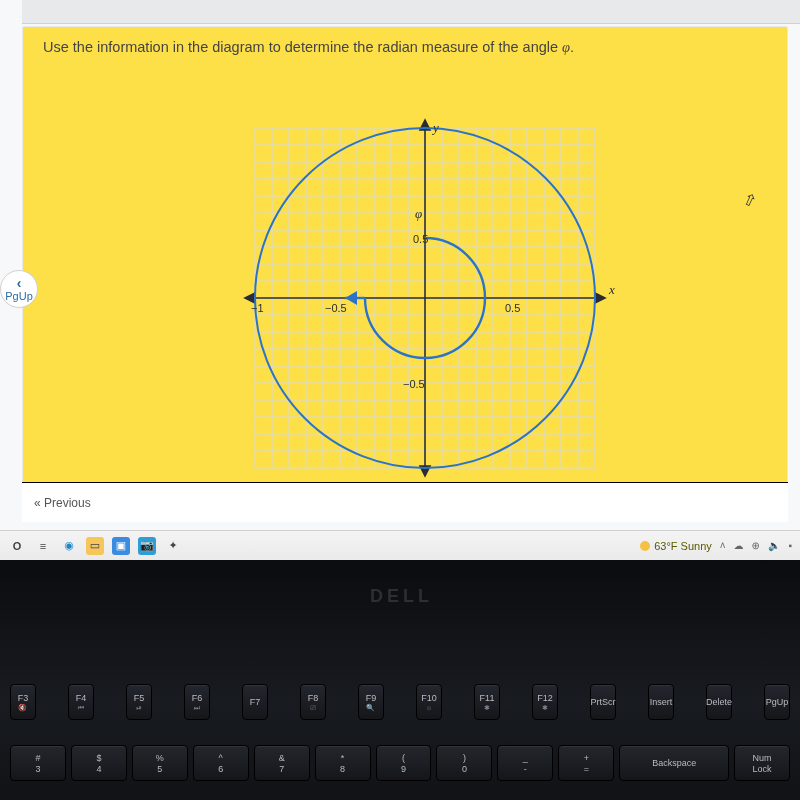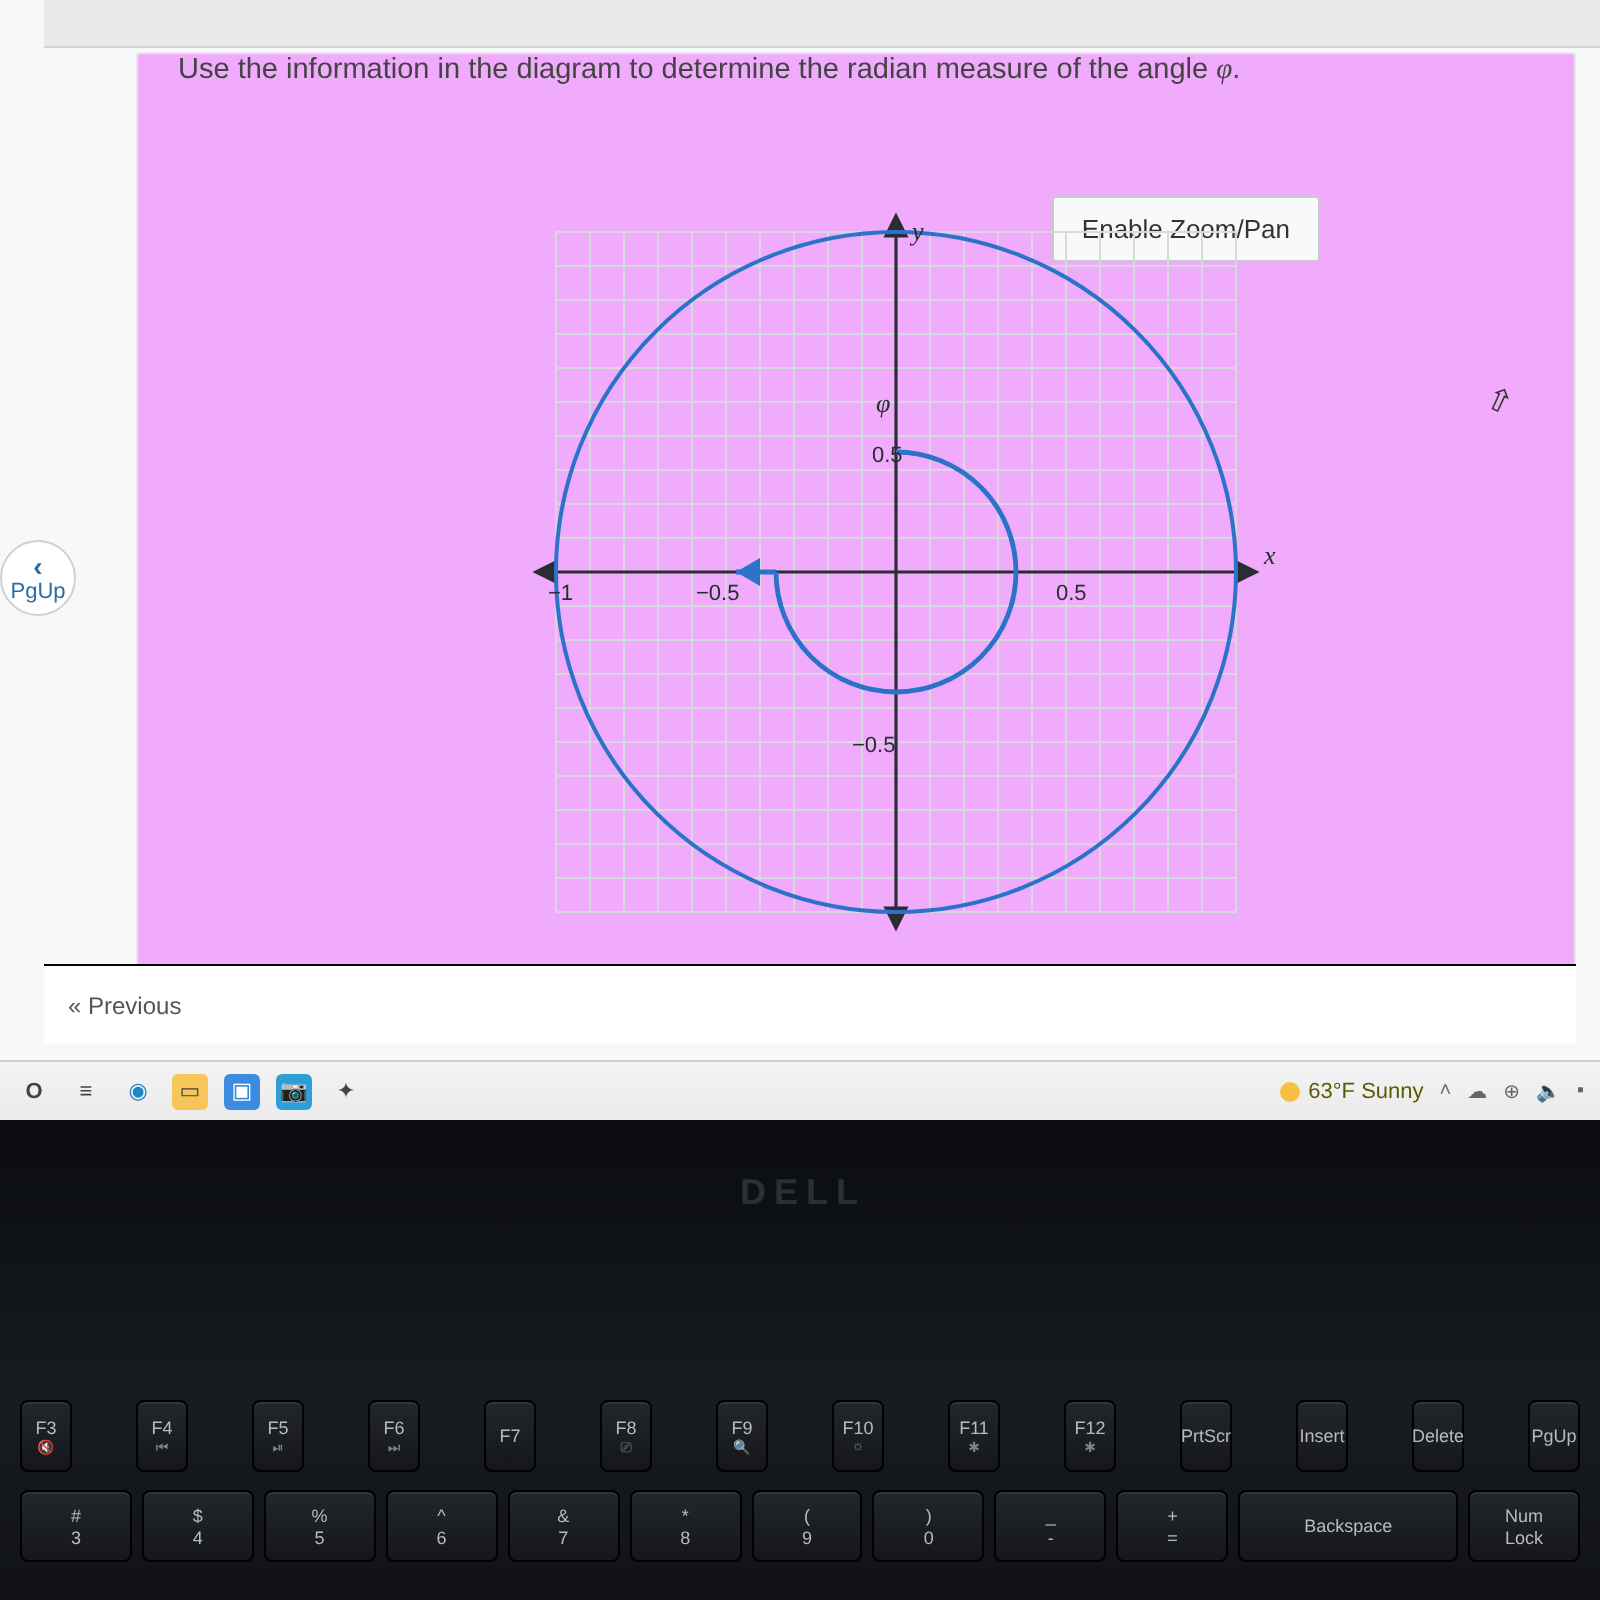--- a/index.html
+++ b/index.html
@@ -24,25 +24,24 @@
     background: #e8e9ea;
     border-bottom: 1px solid #d0d1d2;
     margin-left: 22px;
   }
   .content-area {
     position: absolute;
     left: 22px;
     top: 26px;
     right: 12px;
     height: 470px;
-    background: #f0abfc;
+    background: #fde047;
     border: 1px solid #e8e8e8;
     border-radius: 2px;
-    padding: 0 20px 20px 20px;
-    margin-left: 46px;
+    padding: 12px 20px 20px 20px;
   }
   .question {
     font-size: 14.5px;
     color: #444;
     margin-bottom: 18px;
   }
   .phi { font-style: italic; font-family: "Times New Roman", serif; }
   .diagram-wrap {
     position: relative;
     margin: 0 auto;
@@ -156,21 +155,21 @@
     font-weight:bold;
     font-size:18px;
     font-family: Arial, sans-serif;
   }
   .krow {
     position:absolute;
     left: 10px; right: 10px;
     display:flex;
     gap:5px;
   }
-  .krow.frow { top: 140px; gap: 32px; }
+  .krow.frow { top: 124px; gap: 32px; }
   .krow.numrow { top: 185px; }
   .key {
     flex:1;
     height:36px;
     background: linear-gradient(#23262c,#14161a);
     border: 1px solid #000;
     border-radius:4px;
     color:#b8bbc1;
     font-size:9px;
     display:flex;
@@ -189,21 +188,20 @@
 
 <div class="screen">
   <div class="tab-bar"></div>
 
   <div class="content-area">
     <p class="question">
       <span>Use the information in the diagram to determine the radian measure of the angle </span><span class="phi">φ</span><span>.</span>
     </p>
 
     <div class="diagram-wrap">
-      <button class="zoom-btn">Enable Zoom/Pan</button>
 
       <div class="graph-box">
         <svg width="440" height="380" viewBox="0 0 440 380">
 
           <g stroke="#d7d9dc" stroke-width="1">
             <rect x="70" y="20" width="340" height="340" fill="none"></rect>
 
             <g>
               <line x1="87" y1="20" x2="87" y2="360"></line>
                 <line x1="104" y1="20" x2="104" y2="360"></line>

